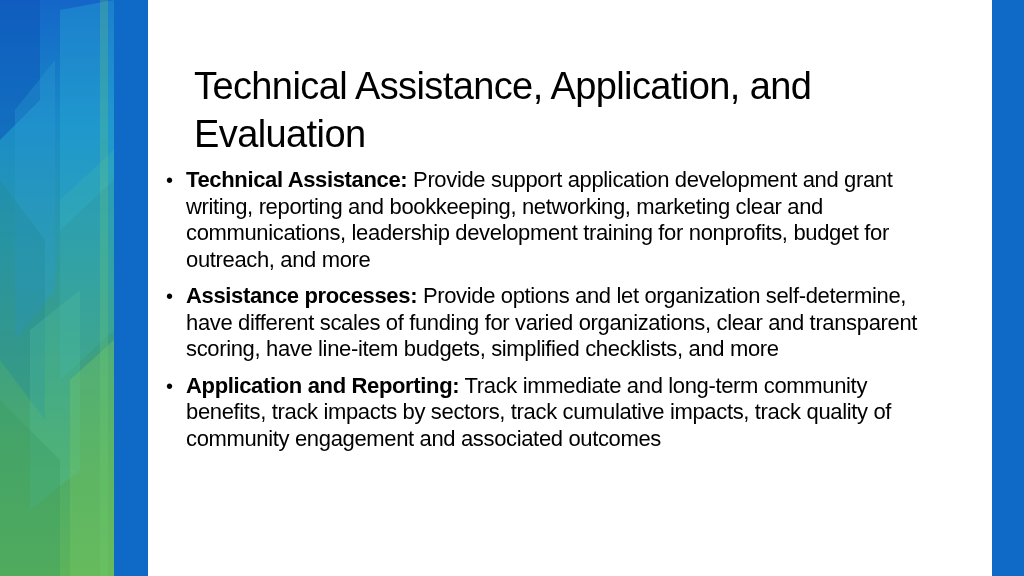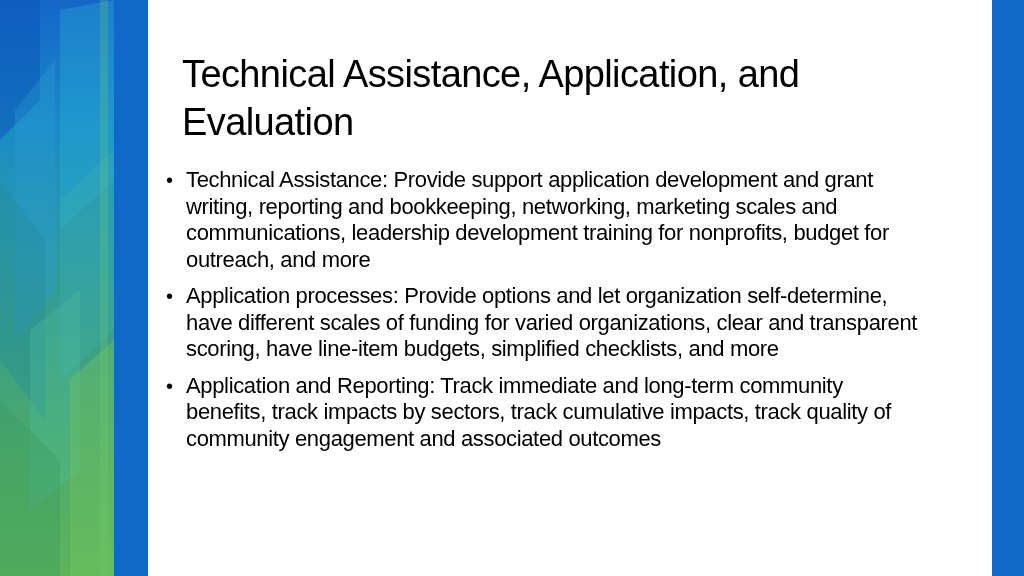--- a/index.html
+++ b/index.html
@@ -15,35 +15,35 @@
     .left-band {
       position: absolute; left: 114px; top: 0; width: 34px; height: 576px; background: #0f6ac7;
     }
     .right-band {
       position: absolute; left: 992px; top: 0; width: 32px; height: 576px; background: #0f6ac7;
     }
     .title {
       position: absolute; left: 178px; top: 46px; width: 780px;
       font-size: 38px; line-height: 48px; color: #000;
       letter-spacing: -0.6px;
-      margin: 4px; font-weight: normal;
+      margin: 16px; font-weight: normal;
     }
     .bullets {
       position: absolute; left: 164px; top: 167px; width: 760px;
       margin: 0; padding: 0; list-style: none;
     }
     .bullet {
       position: relative; padding-left: 22px; margin-bottom: 10px;
       font-size: 22px; line-height: 26.5px; color: #000;
       letter-spacing: -0.35px;
     }
     .bullet .dot {
       position: absolute; left: 2px; top: 0; font-size: 20px;
     }
-    .bullet .lead { font-weight: normal; }
+    .bullet .lead { font-weight: bold; }
   </style>
 </head>
 <body>
 
 <div class="deco">
   <svg width="114" height="576" viewBox="0 0 114 576" style="position:absolute;left:0;top:0">
     <polygon points="0,0 40,0 40,100 0,140" fill="#0d55b8" opacity="0.55"></polygon>
     <polygon points="60,10 114,0 114,180 60,230" fill="#2bb0d8" opacity="0.35"></polygon>
     <polygon points="15,110 55,60 55,290 15,340" fill="#2a9ad0" opacity="0.35"></polygon>
     <polygon points="0,180 45,240 45,420 0,360" fill="#238a9a" opacity="0.35"></polygon>
@@ -55,23 +55,23 @@
   </svg>
 </div>
 <div class="left-band"></div>
 <div class="right-band"></div>
 
 <h1 class="title">Technical Assistance,  Application, and Evaluation</h1>
 
 <ul class="bullets">
   <li class="bullet">
     <span class="dot">•</span>
-    <span class="lead">Technical Assistance:</span><span> Provide support application development and grant writing, reporting and bookkeeping, networking, marketing scales and communications, leadership development training for nonprofits, budget for outreach, and more</span>
+    <span class="lead">Technical Assistance:</span><span> Provide support application development and grant writing, reporting and bookkeeping, networking, marketing clear and communications, leadership development training for nonprofits, budget for outreach, and more</span>
   </li>
   <li class="bullet">
     <span class="dot">•</span>
-    <span class="lead">Application processes:</span><span> Provide options and let organization self-determine, have different scales of funding for varied organizations, clear and transparent scoring, have line-item budgets, simplified checklists, and more</span>
+    <span class="lead">Assistance processes:</span><span> Provide options and let organization self-determine, have different scales of funding for varied organizations, clear and transparent scoring, have line-item budgets, simplified checklists, and more</span>
   </li>
   <li class="bullet">
     <span class="dot">•</span>
     <span class="lead">Application and Reporting:</span><span> Track immediate and long-term community benefits, track impacts by sectors, track cumulative impacts, track quality of community engagement and associated outcomes</span>
   </li>
 </ul>
 
 </body></html>

